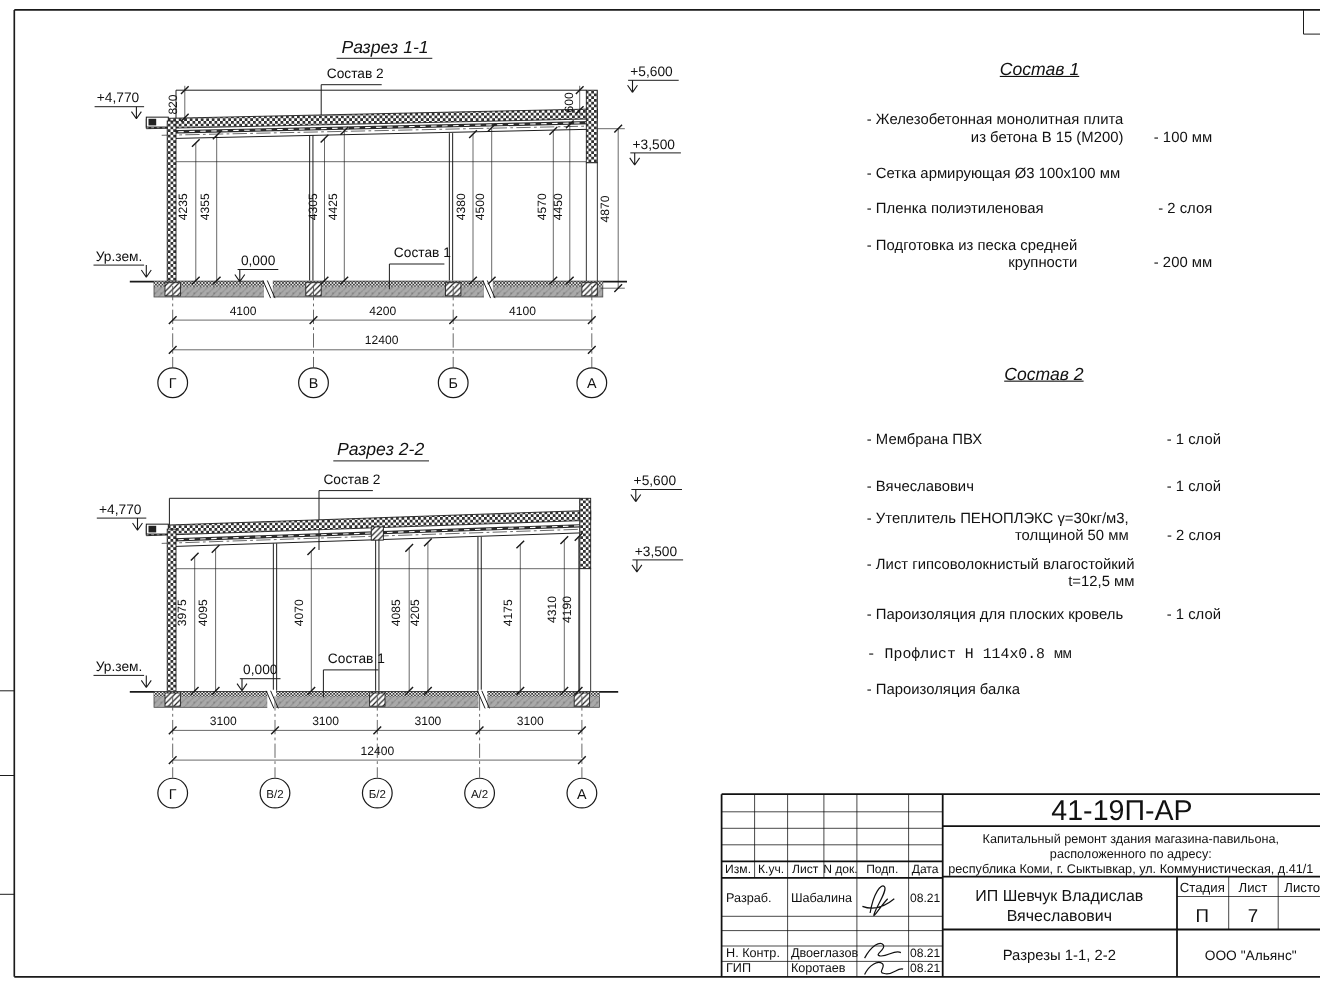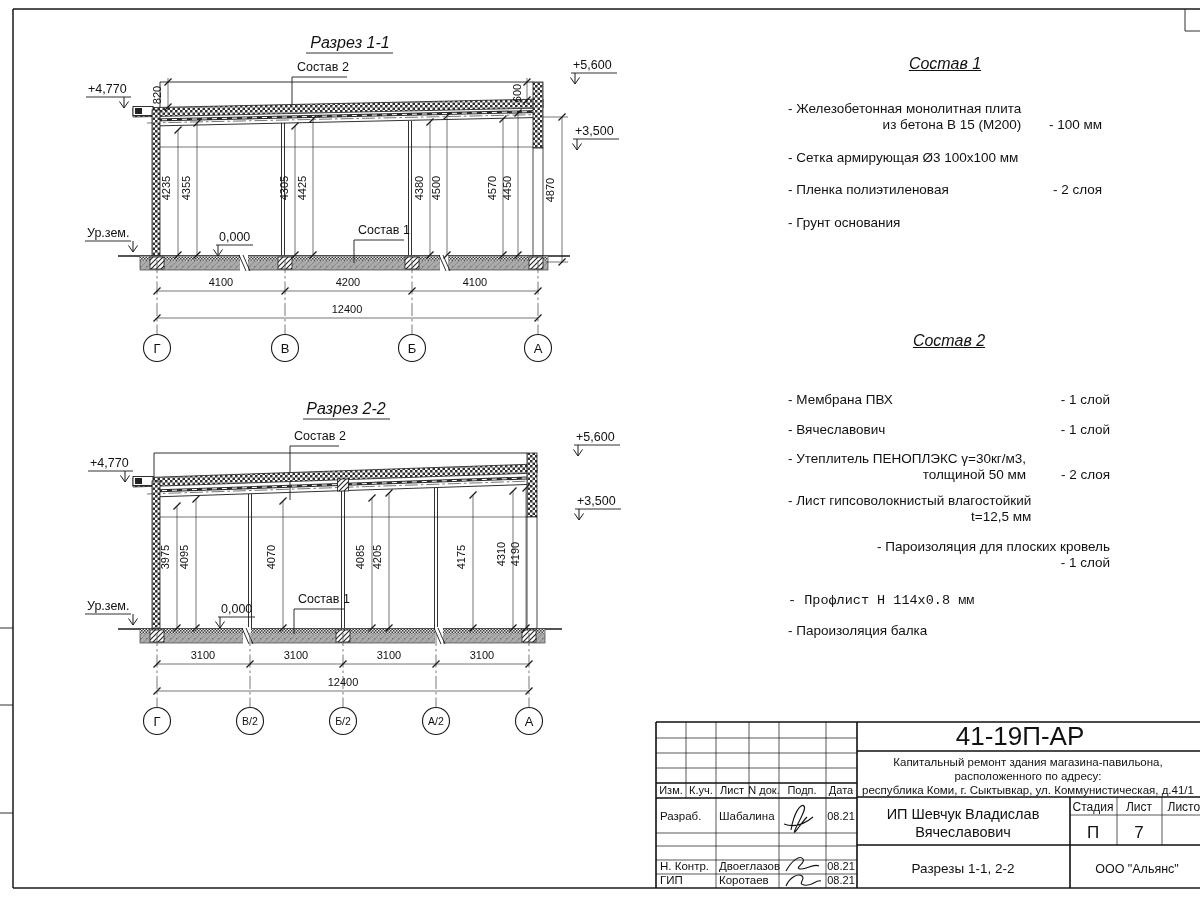--- a/index.html
+++ b/index.html
@@ -24,25 +24,25 @@
   .comp-title{text-align:center;font-style:italic;font-size:16px;
               text-decoration:underline;margin-bottom:28px;}
   .comp-item{display:flex;justify-content:space-between;align-items:flex-end;text-align:right;}
   .comp-text{white-space:pre-line;}
   .comp-val{white-space:nowrap;padding-left:6px;}
   #comp1 .comp-item:nth-of-type(2){margin-bottom:16px;}
   #comp1 .comp-item:nth-of-type(3){margin-bottom:16px;}
   #comp1 .comp-item:nth-of-type(4){margin-bottom:16px;}
   #comp1 .comp-item:nth-of-type(5){margin-bottom:12px;}
   #comp2 .comp-title{margin-bottom:42px;}
-  #comp2 .comp-item:nth-of-type(2){margin-bottom:14px;gap:41px;}
+  #comp2 .comp-item:nth-of-type(2){margin-bottom:26px;gap:41px;}
   #comp2 .comp-item:nth-of-type(3){margin-bottom:12px;}
   #comp2 .comp-item:nth-of-type(4){margin-bottom:9px;}
   #comp2 .comp-item:nth-of-type(5){margin-bottom:13px;}
-  #comp2 .comp-item:nth-of-type(6){margin-bottom:21px;flex-direction:column;}
+  #comp2 .comp-item:nth-of-type(6){margin-bottom:21px;}
   #comp2 .comp-item:nth-of-type(7){margin-bottom:14px;font-family:Liberation Mono, monospace;}
 </style>
 </head>
 <body>
 
 <div id="page">
 
 <svg id="cad" width="1200" height="900" viewBox="0 0 1200 900">
   <defs>
     <pattern id="chk" width="5" height="5" patternUnits="userSpaceOnUse">
@@ -310,22 +310,23 @@
   </div>
   <div class="comp-item">
     <div class="comp-text">- Сетка армирующая Ø3 100х100 мм</div>
     <div class="comp-val"></div>
   </div>
   <div class="comp-item">
     <div class="comp-text">- Пленка полиэтиленовая</div>
     <div class="comp-val">- 2 слоя</div>
   </div>
   <div class="comp-item">
-    <div class="comp-text">- Грунт основания</div>
-    <div class="comp-val"></div>
+    <div class="comp-text">- Подготовка из песка средней
+   крупности</div>
+    <div class="comp-val">- 200 мм</div>
   </div>
 </div>
 
 <div id="comp2" class="comp" style="left:788px;top:333px;width:322px">
   <div class="comp-title">Состав 2</div>
   <div class="comp-item">
     <div class="comp-text">- Мембрана ПВХ</div>
     <div class="comp-val">- 1 слой</div>
   </div>
   <div class="comp-item">

